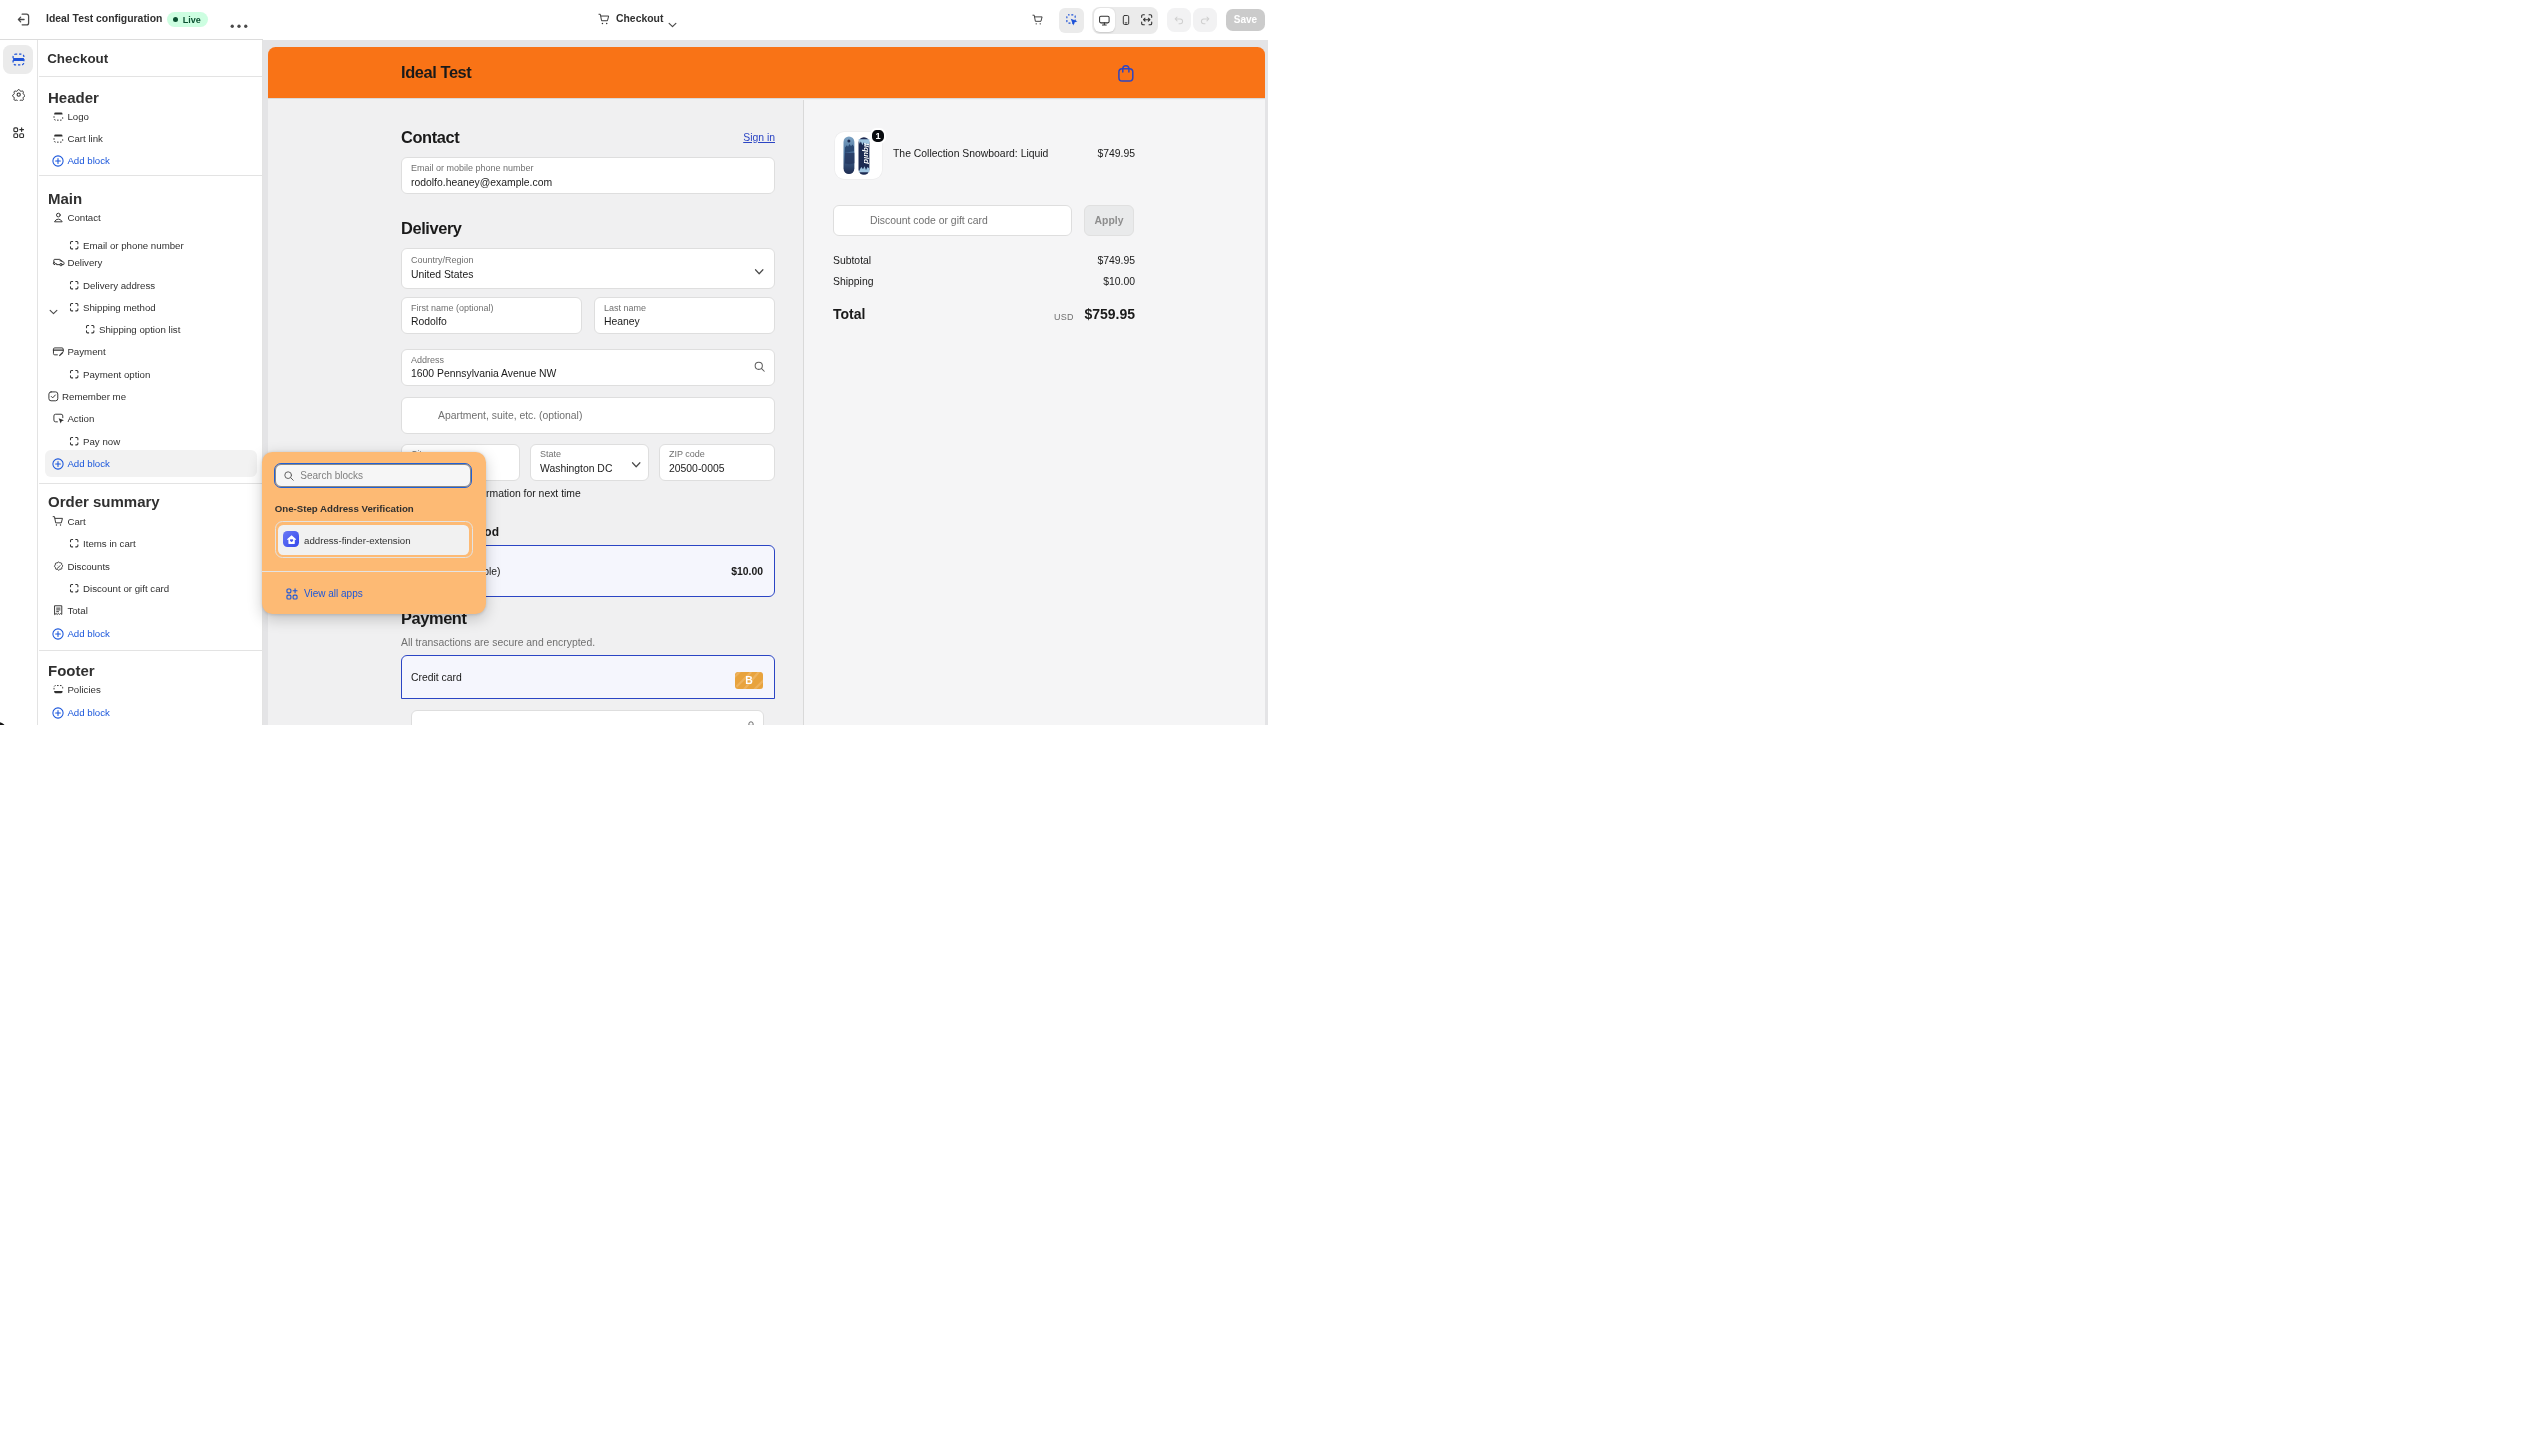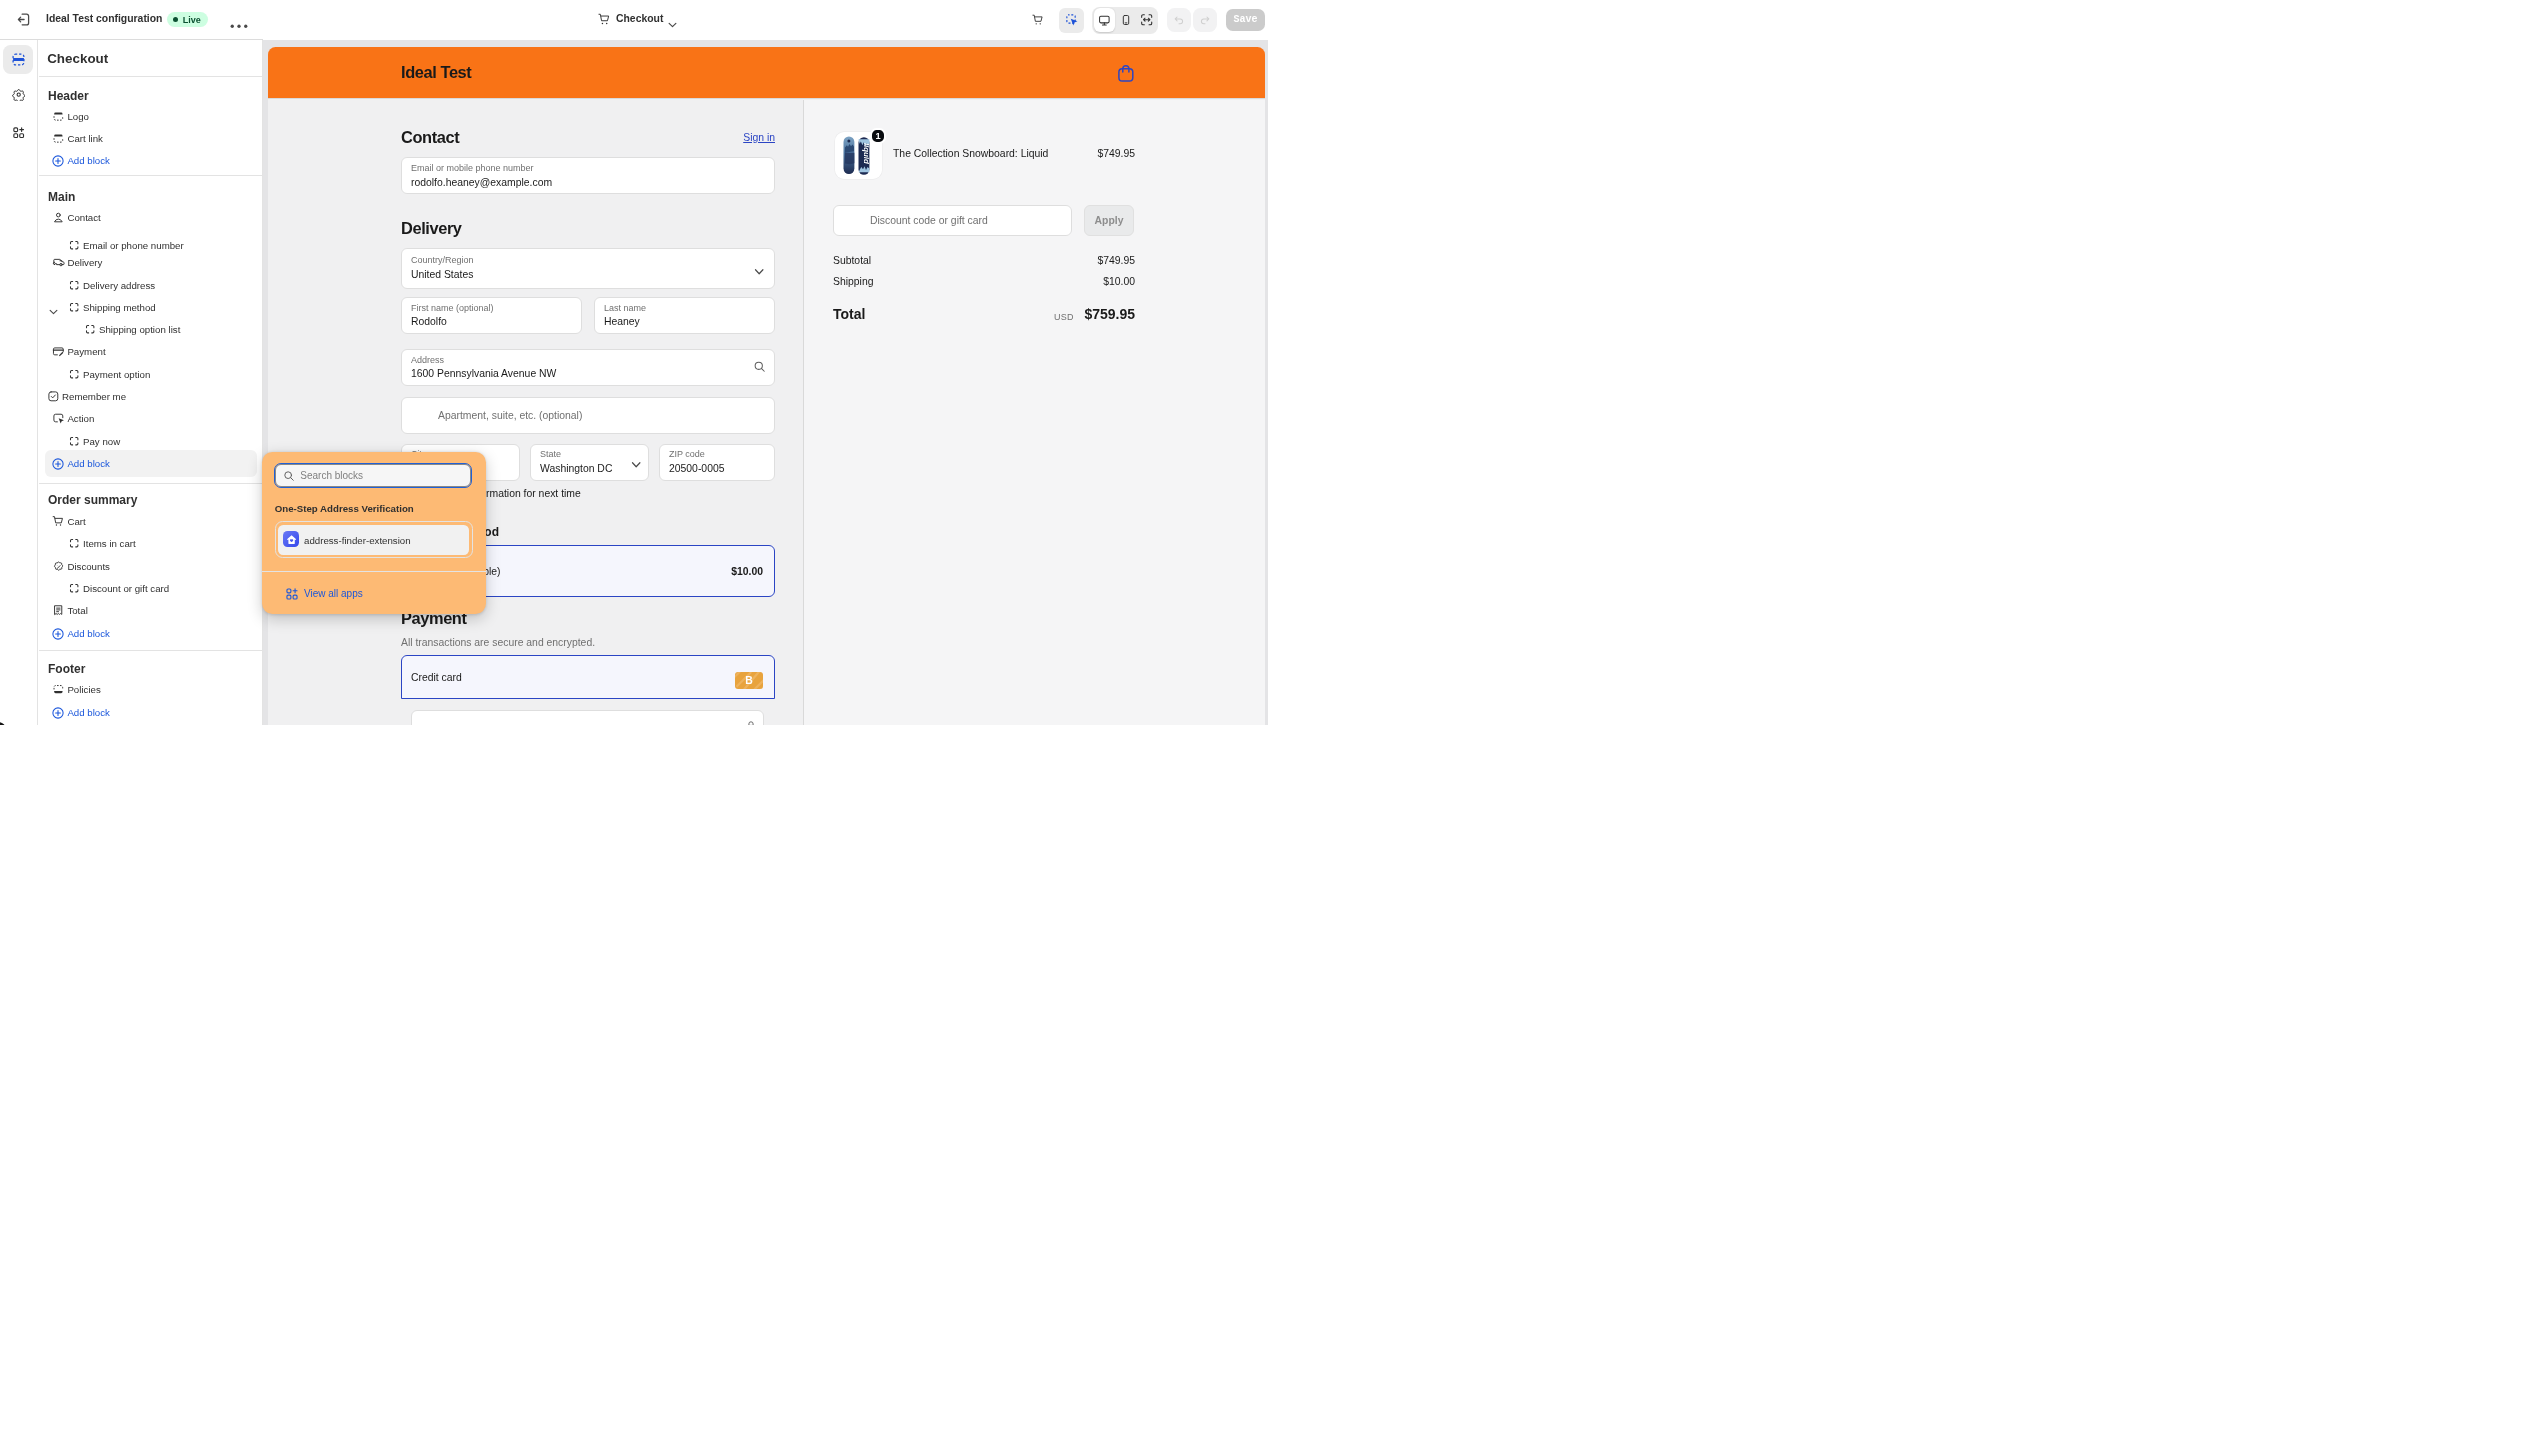--- a/index.html
+++ b/index.html
@@ -18,21 +18,21 @@
   .savebtn { position:absolute; background:#cbcbcb; color:#fff; font-size:10px; font-weight:600; border-radius:6.7px; display:flex; align-items:center; justify-content:center; }
 
   
   #rail { position:absolute; left:0; top:39px; width:38px; height:687px; background:#fff; border-right:0.7px solid #e3e3e3; z-index:20; }
   .rail-sel { position:absolute; left:3px; top:6px; width:30px; height:29px; background:#ebebeb; border-radius:7.5px; display:flex; align-items:center; justify-content:center; }
 
   
   #panel { position:absolute; left:39px; top:39px; width:224px; height:687px; background:#fff; border-right:0.7px solid #e3e3e3; z-index:20; }
   #panel .ptitle { position:absolute; left:8.2px; top:12.3px; font-size:13.4px; font-weight:650; color:#303030; }
   .pdiv { position:absolute; left:0; width:224px; height:0.7px; background:#e3e3e3; }
-  .plabel { position:absolute; left:9px; font-size:12px; font-weight:650; color:#303030; }
+  .plabel { position:absolute; left:9px; font-size:15px; font-weight:650; color:#303030; }
   .prow { position:absolute; height:21px; display:flex; align-items:center; font-size:9.7px; color:#303030; }
   .prow .ic { width:15px; height:15px; display:flex; align-items:center; justify-content:center; flex:none; }
   .prow .ic svg { width:12.7px; height:12.7px; }
   .prow .ic svg.br { width:10.4px; height:10.4px; }
   .prow .ic svg.ab { width:14px; height:14px; }
   .prow span { margin-left:1.5px; white-space:nowrap; }
   .blue { color:#1a56db; }
   .hoverbg { position:absolute; left:6px; width:212px; height:27px; background:#f2f2f2; border-radius:6px; }
 
   
@@ -125,21 +125,21 @@
   <div class="abs" style="left:1167px;top:7.5px;width:24px;height:24px;background:#f2f2f3;border-radius:7.5px;display:flex;align-items:center;justify-content:center;">
     <svg width="12" height="12" viewBox="0 0 20 20" fill="none" stroke="#cfcfcf" stroke-width="1.7" stroke-linecap="round" stroke-linejoin="round">
       <path d="M4 8.2h8a4 4 0 0 1 0 8h-2 M6.8 5 3.6 8.2l3.2 3.2"></path>
     </svg>
   </div>
   <div class="abs" style="left:1193px;top:7.5px;width:24px;height:24px;background:#f2f2f3;border-radius:7.5px;display:flex;align-items:center;justify-content:center;">
     <svg width="12" height="12" viewBox="0 0 20 20" fill="none" stroke="#cfcfcf" stroke-width="1.7" stroke-linecap="round" stroke-linejoin="round">
       <path d="M16 8.2H8a4 4 0 0 0 0 8h2 M13.2 5l3.2 3.2-3.2 3.2"></path>
     </svg>
   </div>
-  <div class="savebtn" style="left:1226px;top:9px;width:39px;height:21.6px;font-family:Liberation Mono, monospace;">Save</div>
+  <div class="savebtn" style="left:1226px;top:9px;width:39px;height:21.6px;">Save</div>
 </div>
 
 <div id="rail">
   <div class="rail-sel">
     <svg width="15" height="15" viewBox="0 0 20 20" fill="none">
       <rect x="2.8" y="2.8" width="14.4" height="14.4" rx="3.4" stroke="#1d52d8" stroke-width="1.7" stroke-dasharray="3.1 2.5" stroke-dashoffset="1"></rect>
       <rect x="2.8" y="8" width="14.4" height="4" fill="#1d52d8"></rect>
     </svg>
   </div>
   <div class="abs" style="left:12px;top:49px;">

